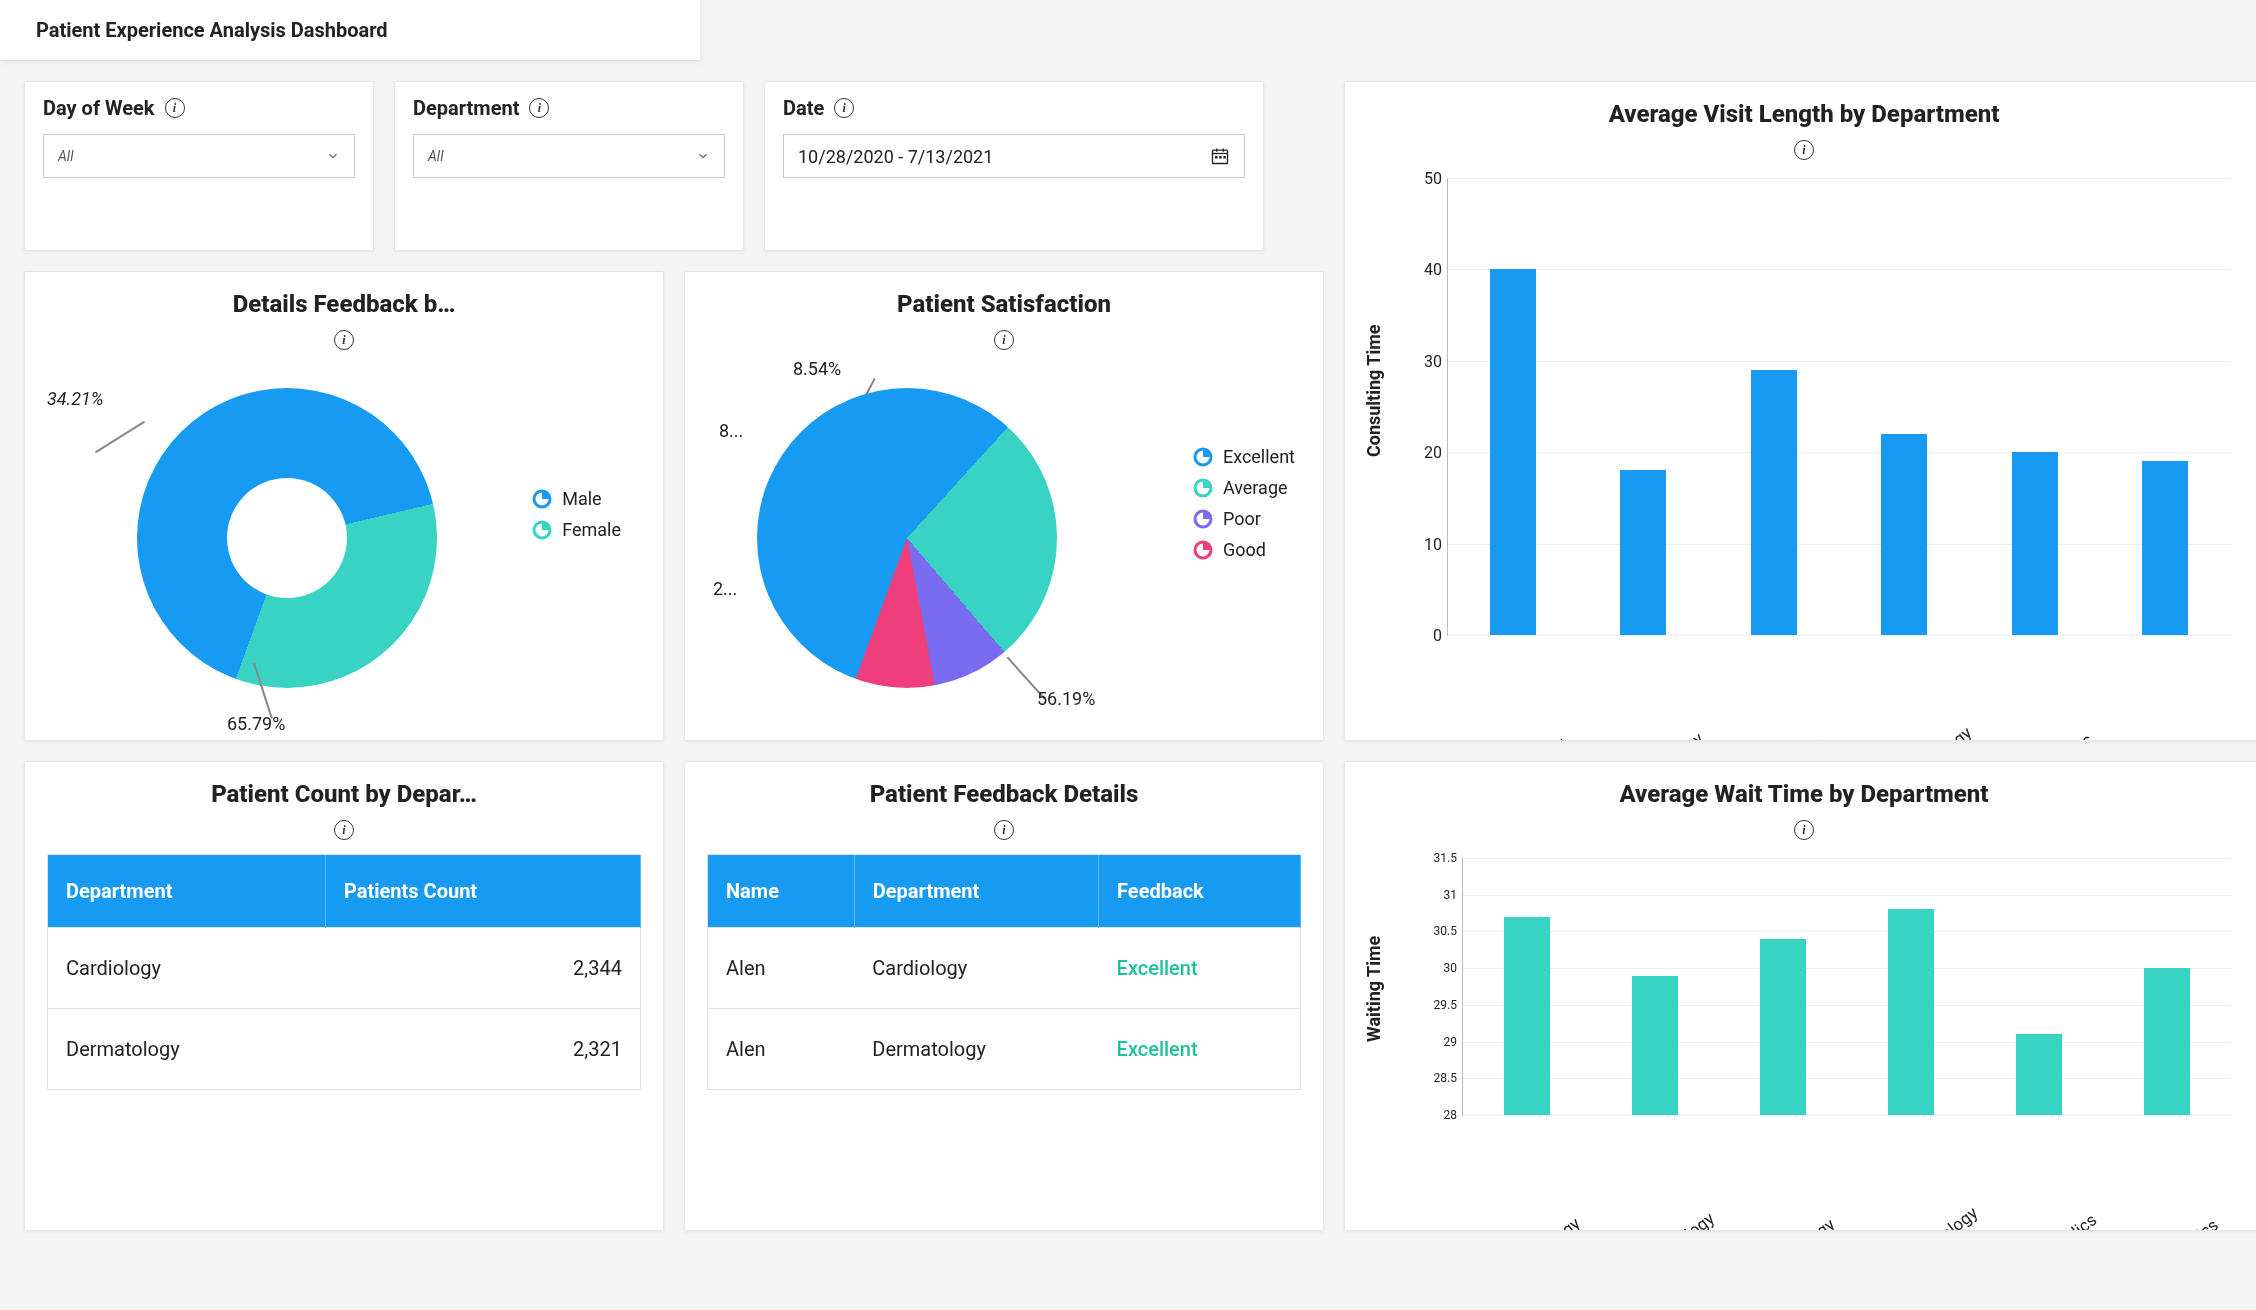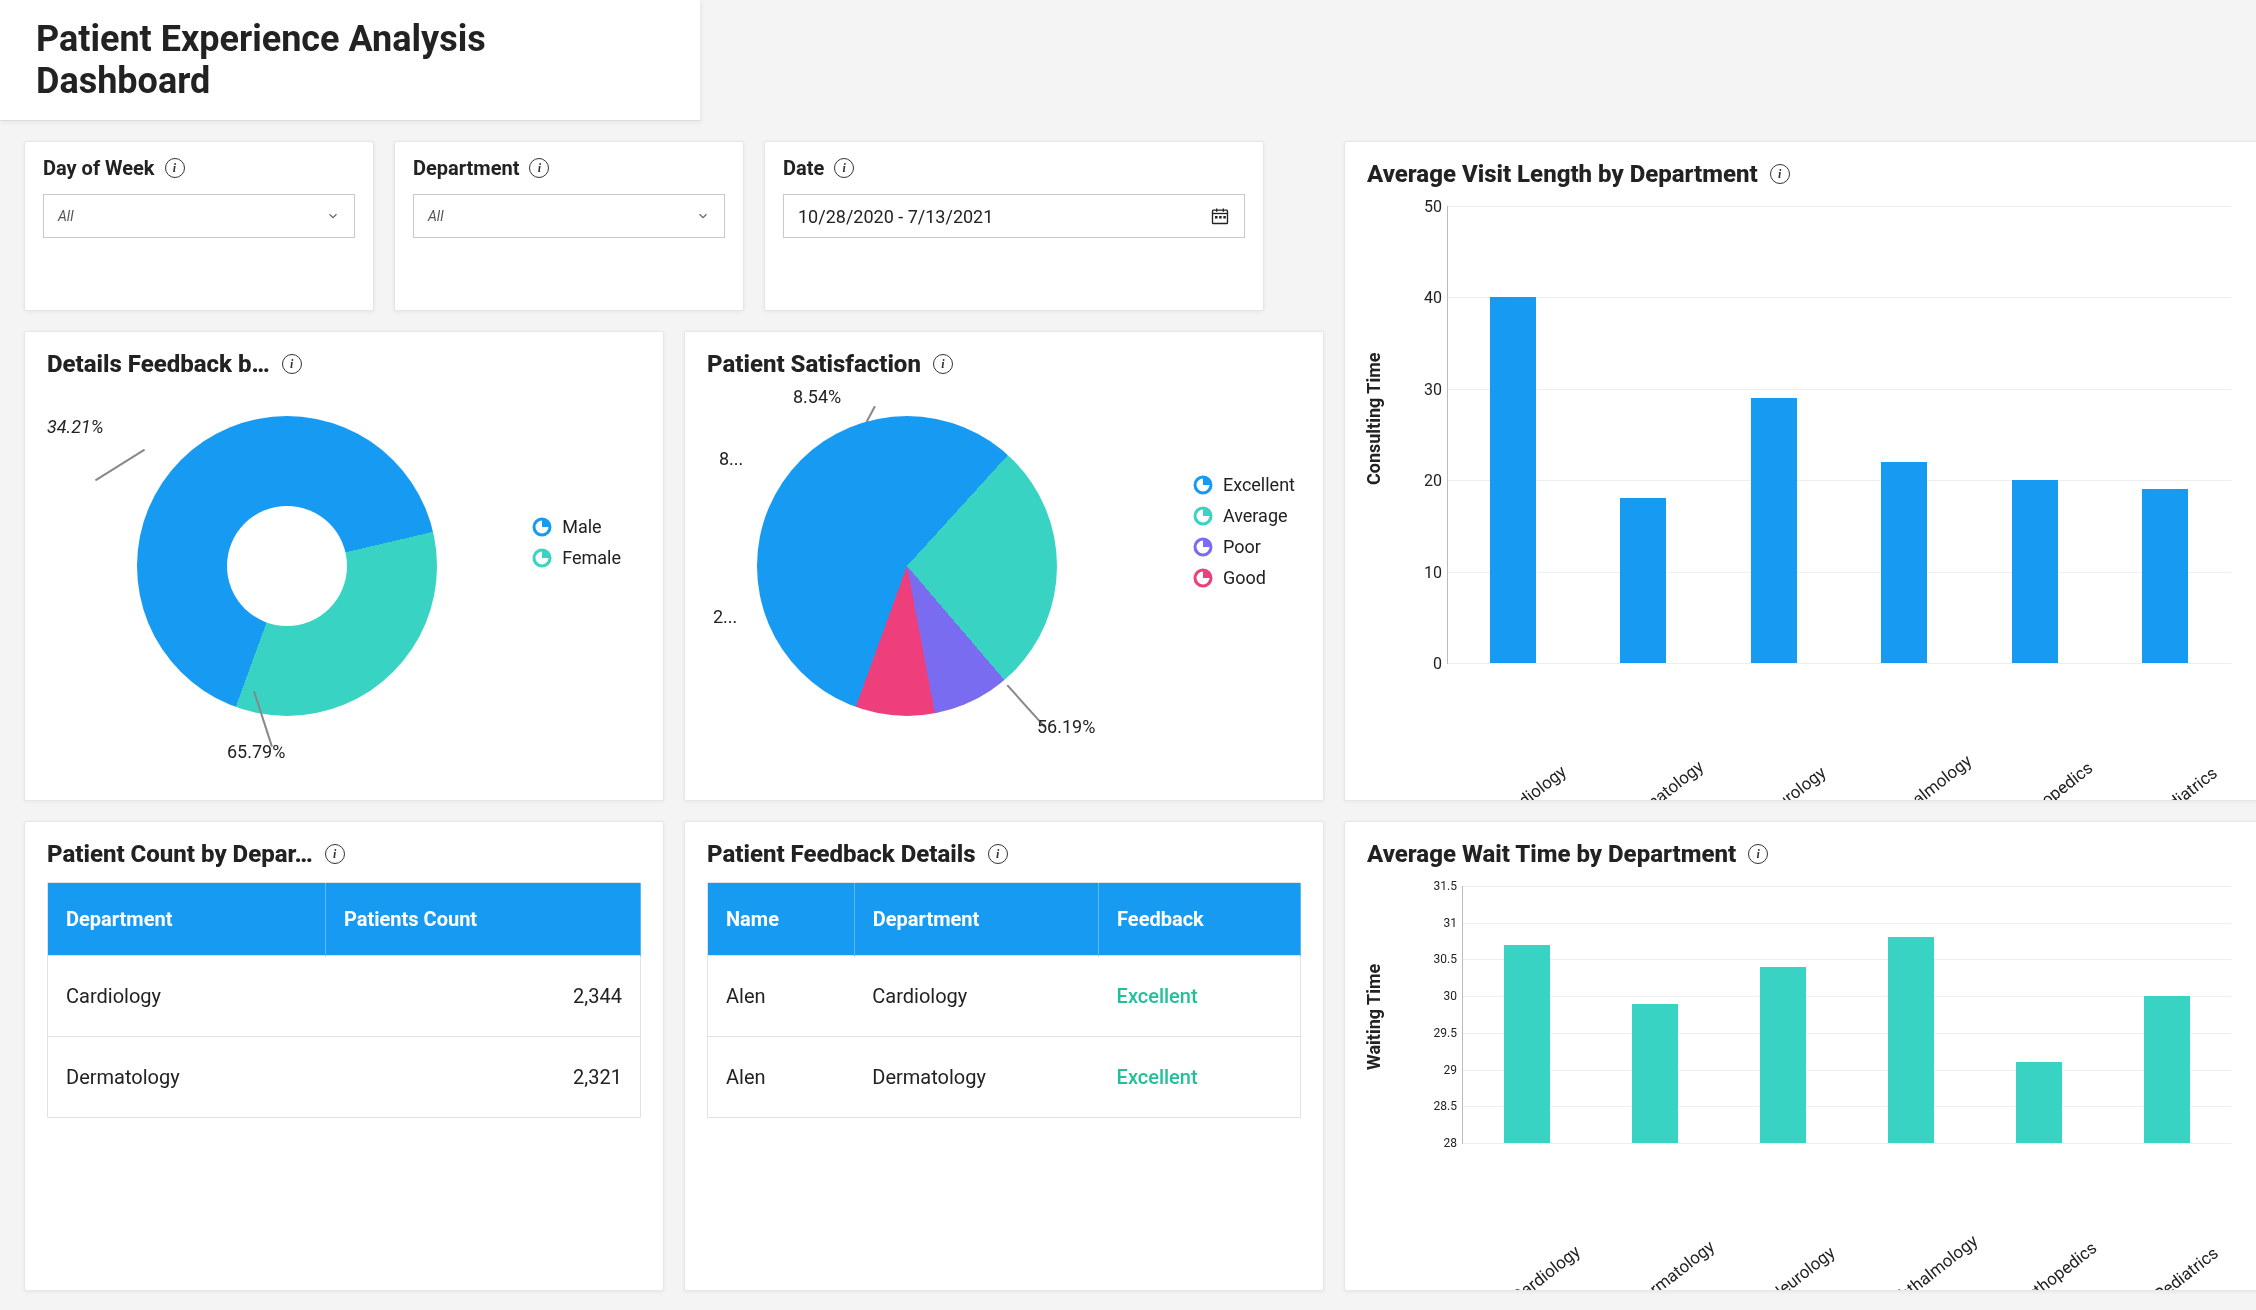--- a/index.html
+++ b/index.html
@@ -12,21 +12,21 @@
     height: 1310px;
     overflow: hidden;
   }
   .header-bar {
     background: #fff;
     border-bottom: 1px solid #ddd;
     padding: 18px 36px;
     width: 700px;
     box-shadow: 2px 2px 4px rgba(0,0,0,0.05);
   }
-  .header-bar h1 { font-size: 36px; font-weight: 700; }
+  .header-bar h1 { font-size: 20px; font-weight: 700; }
   .grid {
     display: grid;
     grid-template-columns: 640px 640px 920px;
     grid-template-rows: 170px 470px 470px;
     gap: 20px;
     padding: 20px 24px;
   }
   .card {
     background: #fff;
     border: 1px solid #e6e6e6;
@@ -76,20 +76,21 @@
     height: 44px;
     display: flex; align-items: center; justify-content: space-between;
     padding: 0 14px;
     cursor: pointer;
   }
   .cal-icon { width: 20px; height: 20px; }
   .card-title {
     font-weight: 800; font-size: 24px;
     display: flex; align-items: center; gap: 12px;
     margin-bottom: 8px;
+    flex-direction: column;
   }
   .legend { font-size: 18px; }
   .legend-row { display: flex; align-items: center; gap: 10px; margin: 10px 0; }
   .lg-pie { width: 20px; height: 20px; }
   table.data {
     width: 100%; border-collapse: collapse; margin-top: 14px;
     border: 1px solid #e2e2e2;
   }
   table.data th {
     background: #179bf2; color: #fff; text-align: left;

